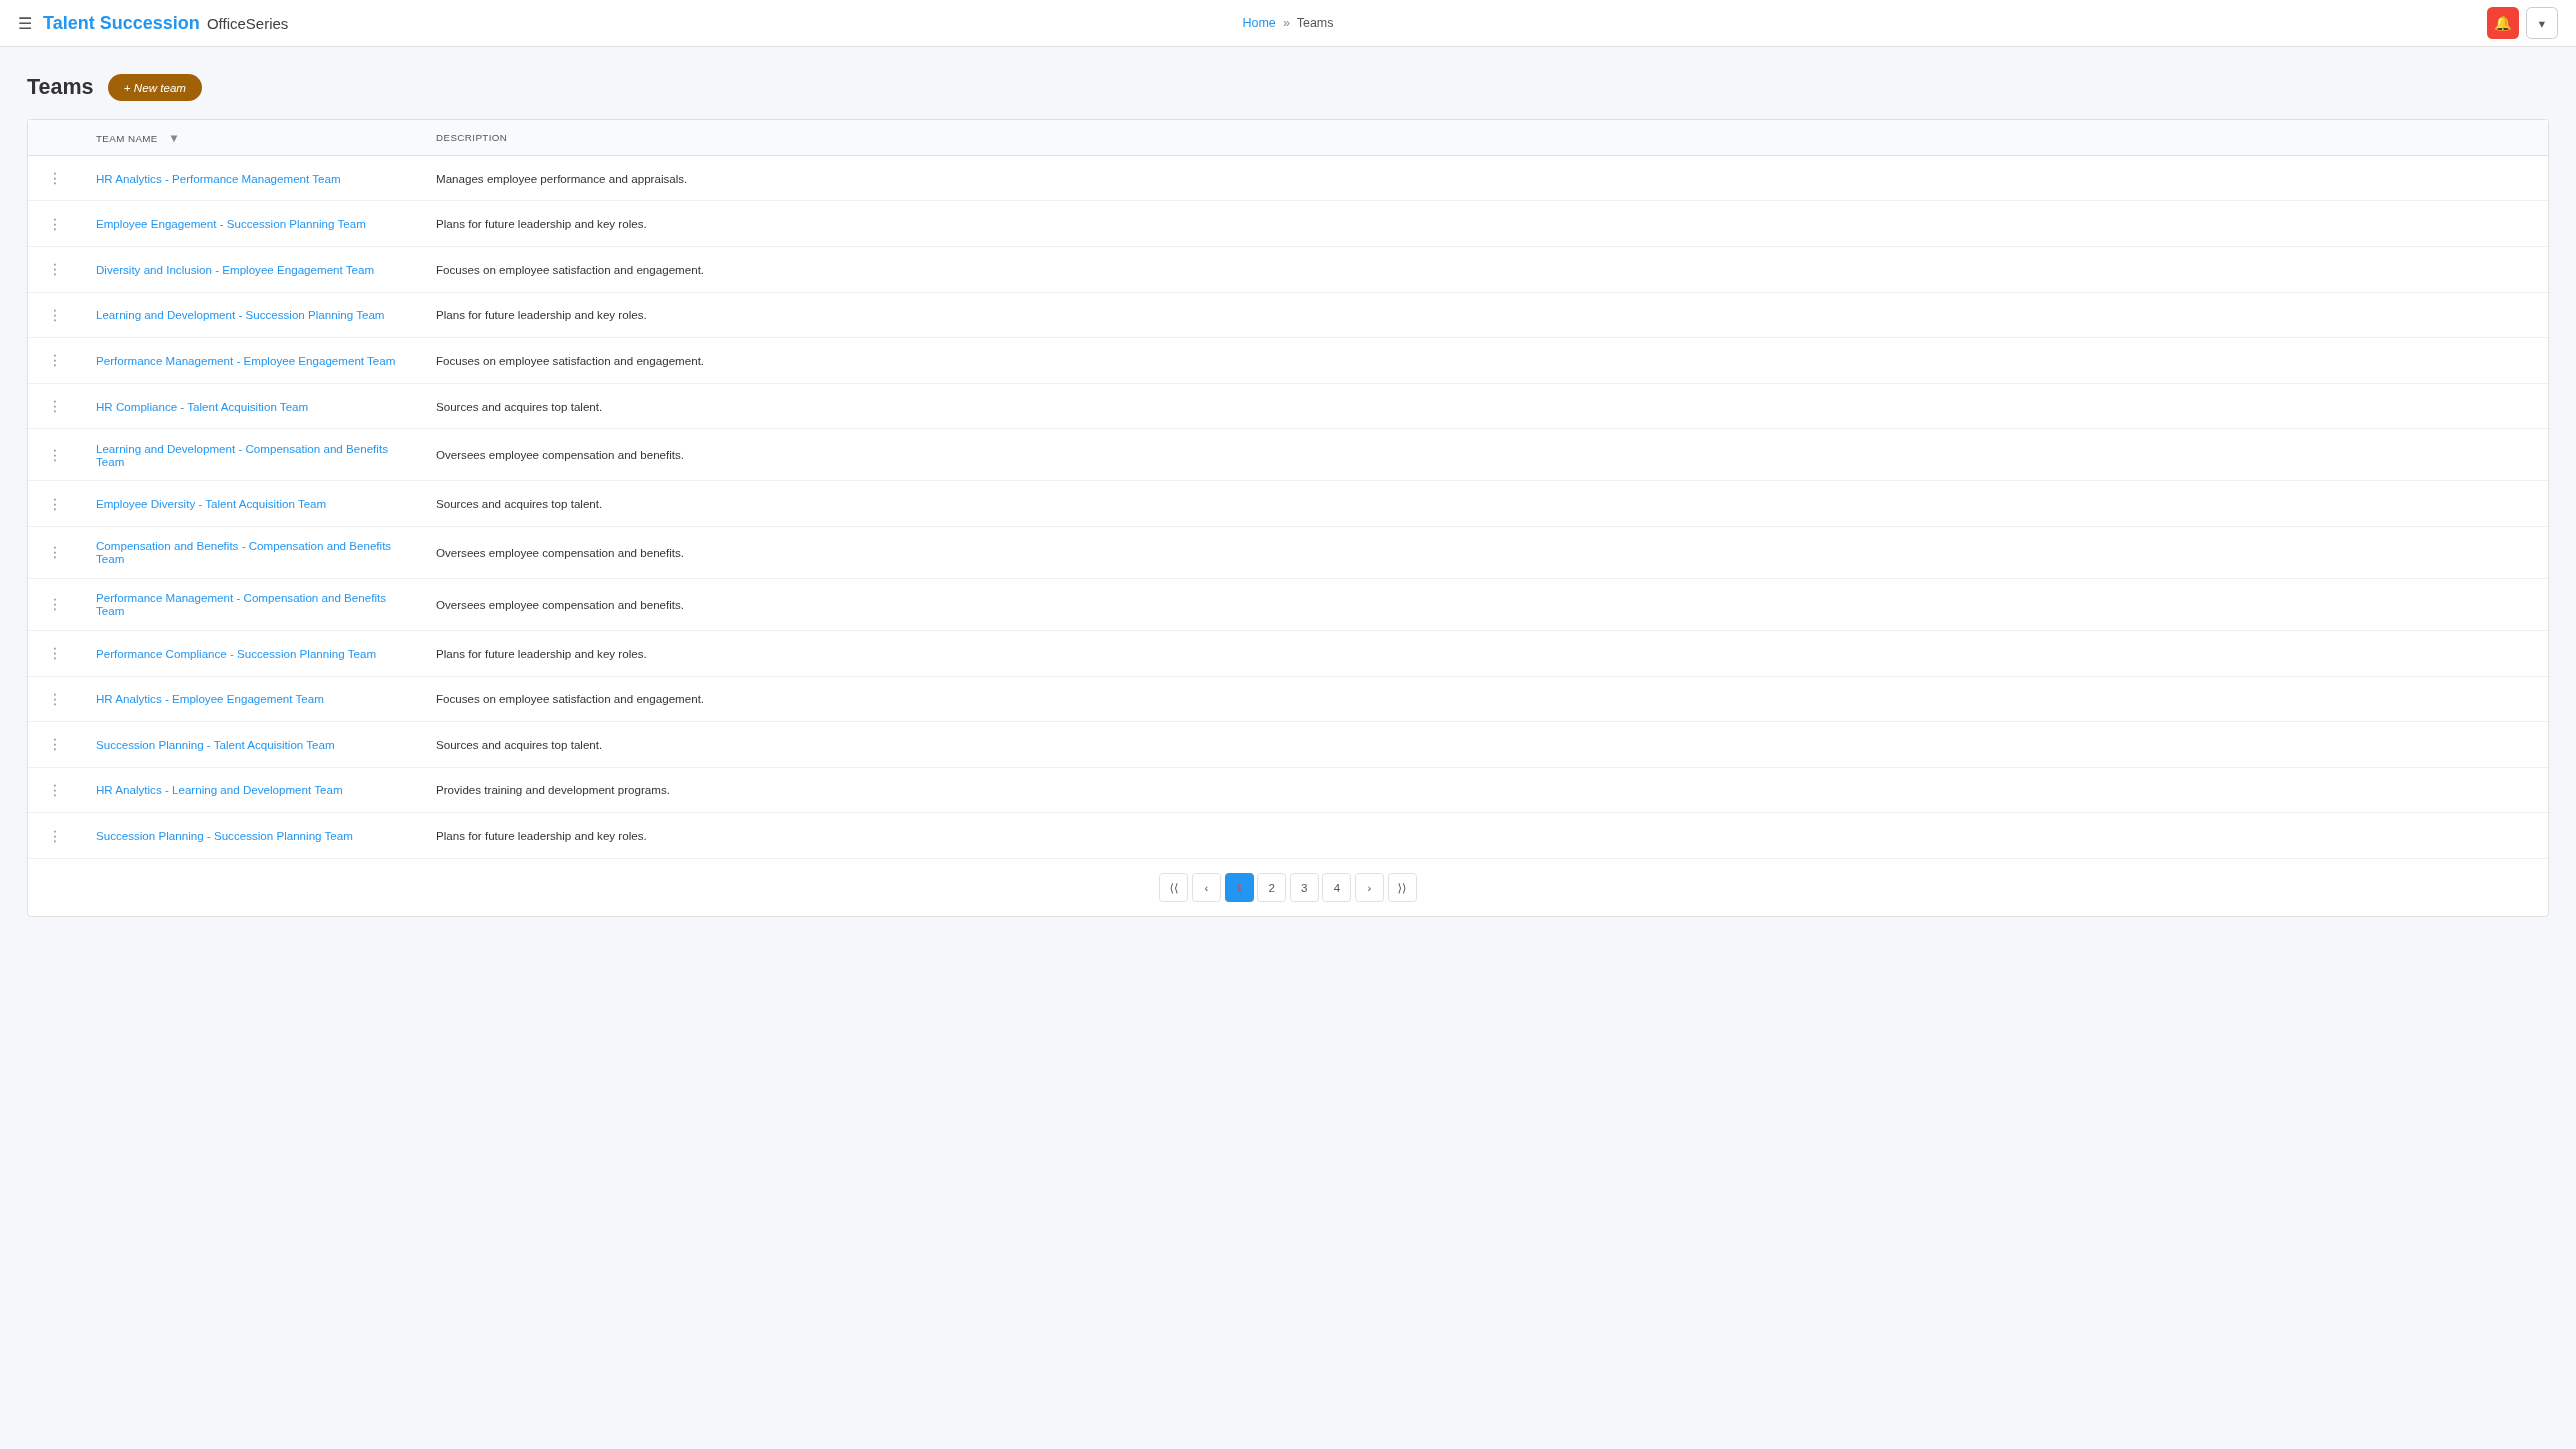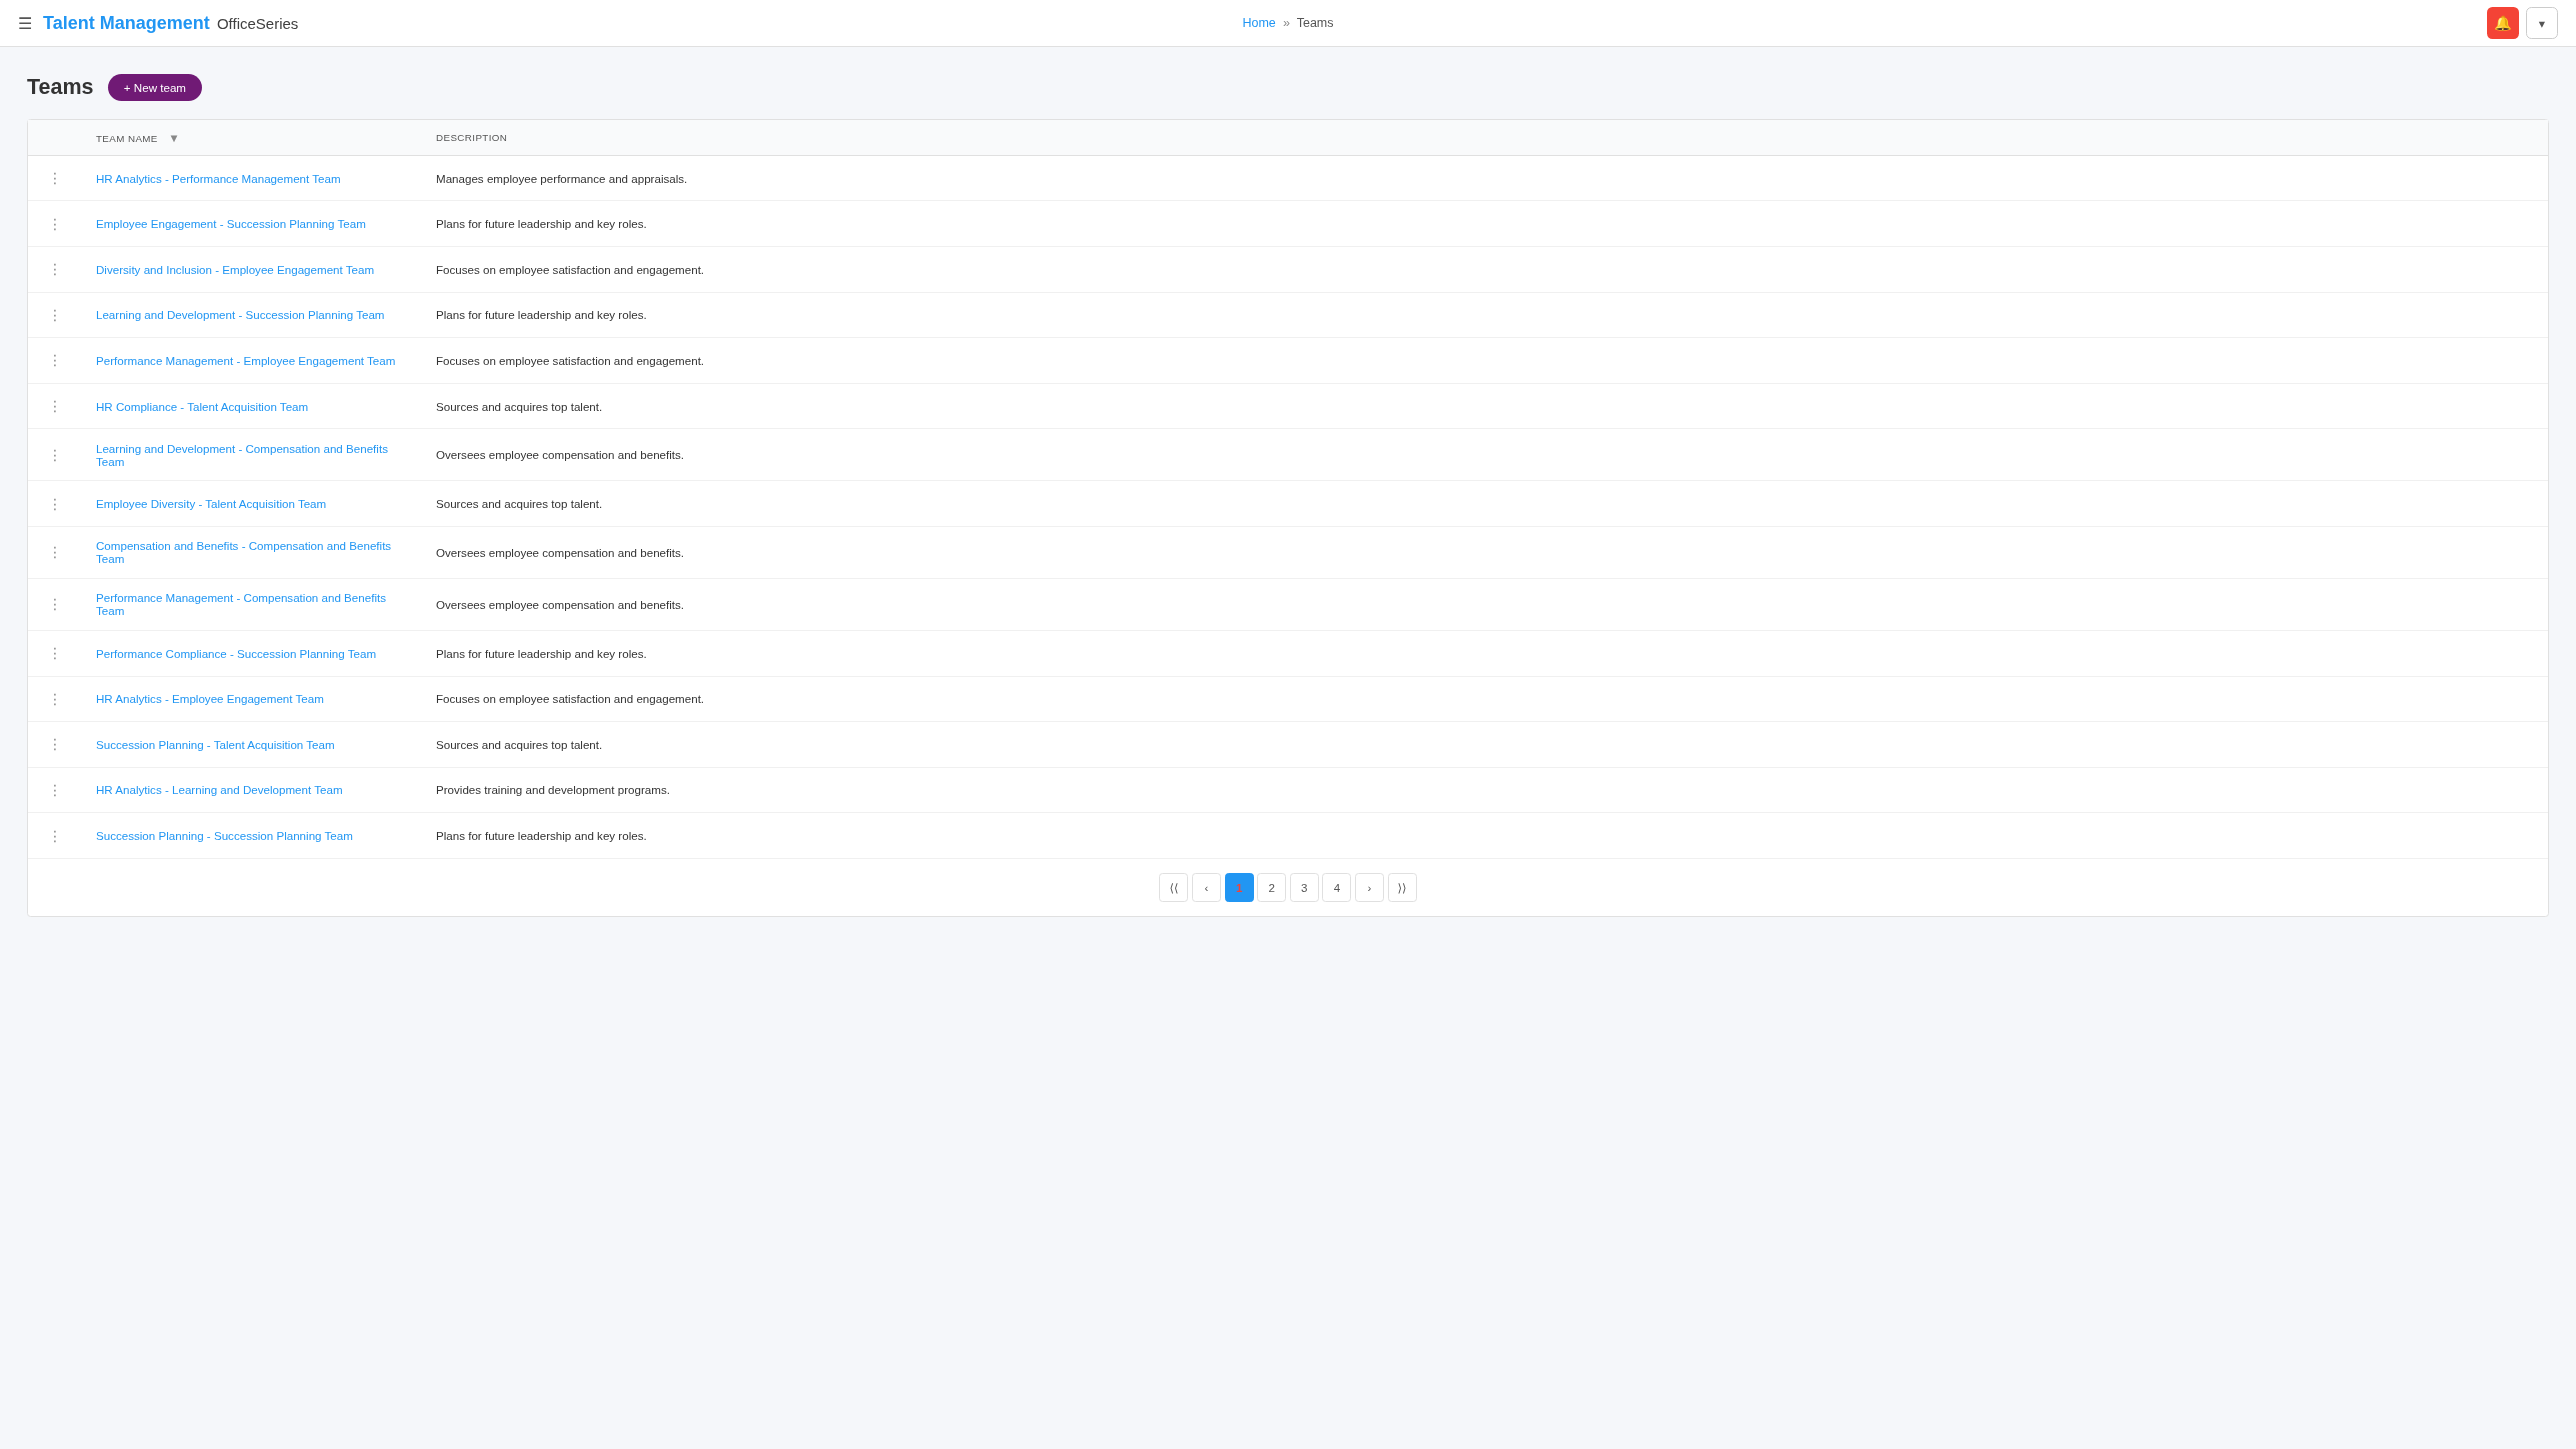--- a/index.html
+++ b/index.html
@@ -45,23 +45,23 @@
       width: 32px; height: 32px; cursor: pointer;
       display: flex; align-items: center; justify-content: center; color: #555; font-size: 12.5px;
     }
 
     
     .page-content { padding: 27px 27px 18px 27px; }
 
     .page-header { display: flex; align-items: center; gap: 14.3px; margin-bottom: 18px; }
     .page-title { font-size: 21.5px; font-weight: 600; color: #333; }
     .new-team-btn {
-      background: #701a75; color: #fff; border: none; border-radius: 18px;
+      background: #a16207; color: #fff; border: none; border-radius: 18px;
       padding: 7.2px 16px; font-size: 11.6px; cursor: pointer;
-      display: flex; align-items: center; gap: 5.4px;
+      display: flex; align-items: center; gap: 5.4px; font-style: italic;
     }
 
     
     .table-container {
       background: #fff;
       border: 0.9px solid #e0e0e0;
       border-radius: 3.6px;
     }
     table { width: 100%; border-collapse: collapse; }
     thead tr { background: #f9fafb; border-bottom: 1.8px solid #e0e0e0; }
@@ -102,21 +102,21 @@
     .page-btn.active { background: #2196F3; color: #fff; border-color: #2196F3; font-weight: 700; }
     .page-btn.text-red { color: #f44336; font-weight: 700; }
   </style>
 </head>
 <body>
 
 <header class="header">
   <button class="hamburger-btn">
     <span>☰</span>
   </button>
-  <span class="app-title">Talent Management</span>
+  <span class="app-title">Talent Succession</span>
   <span class="app-subtitle">OfficeSeries</span>
 
   <nav class="nav-breadcrumb">
     <a href="#">Home</a>
     <span class="sep">»</span>
     <span class="current">Teams</span>
   </nav>
 
   <div class="header-right">
     <button class="notif-btn">

